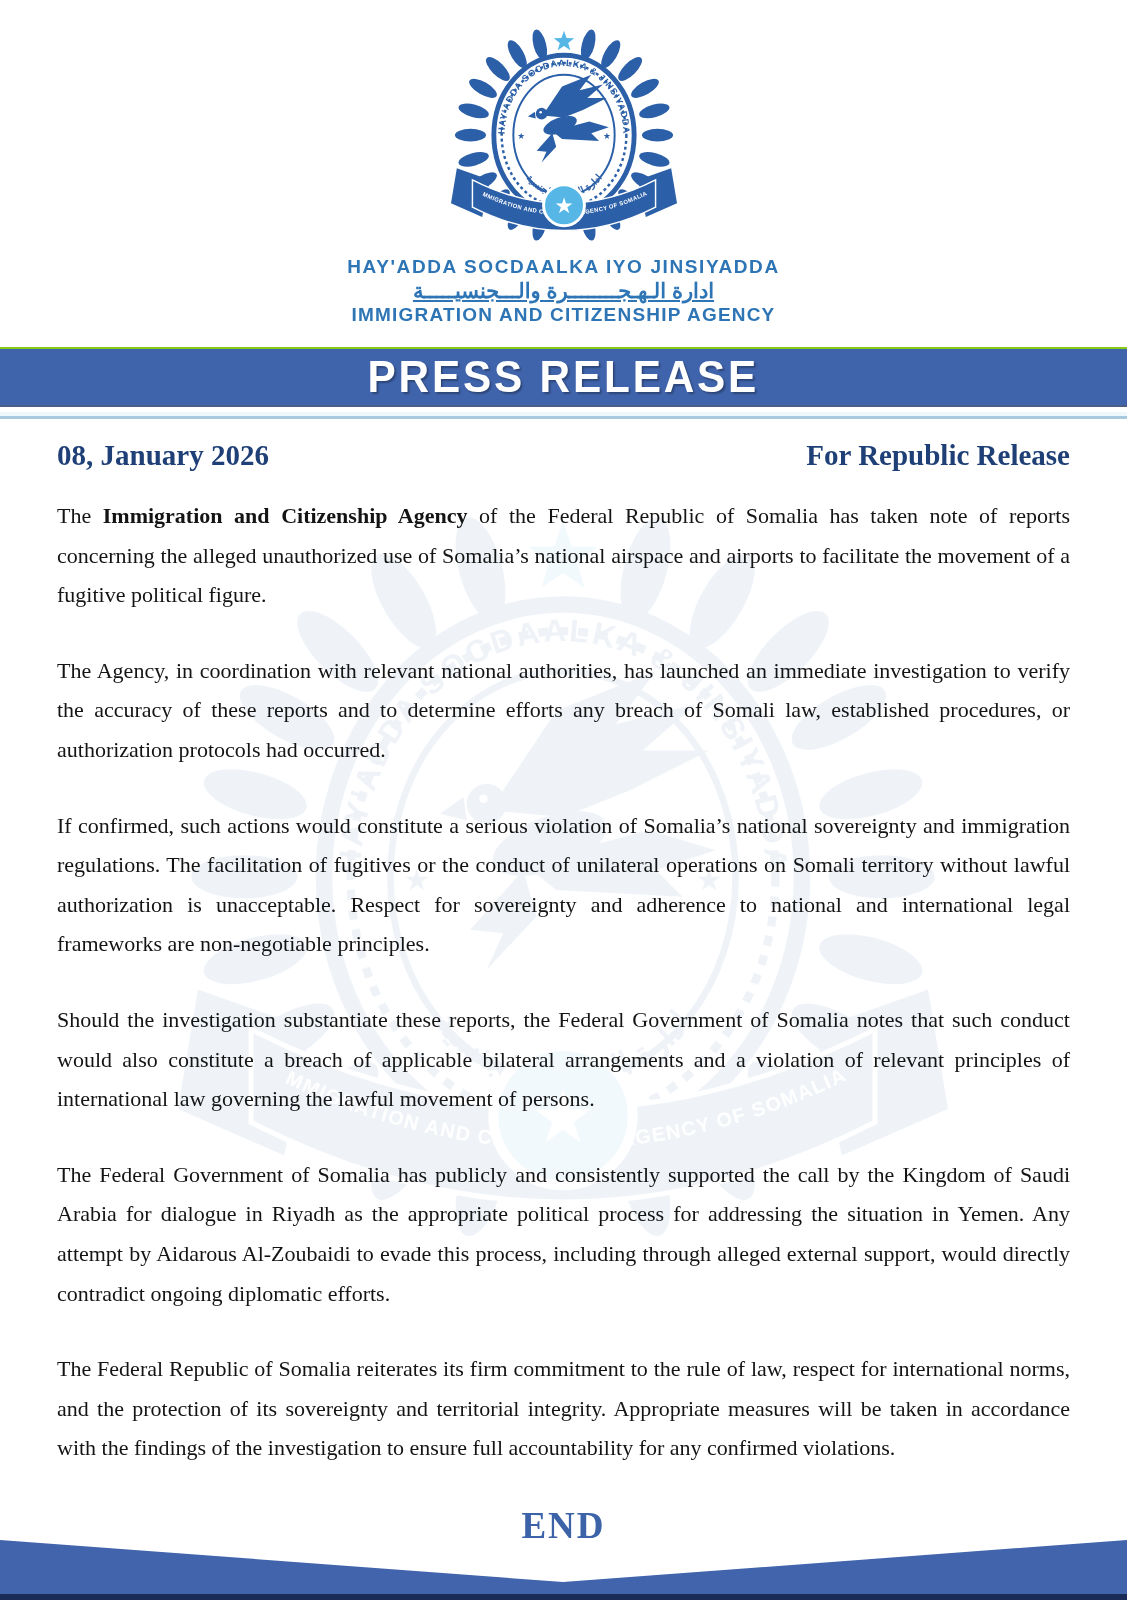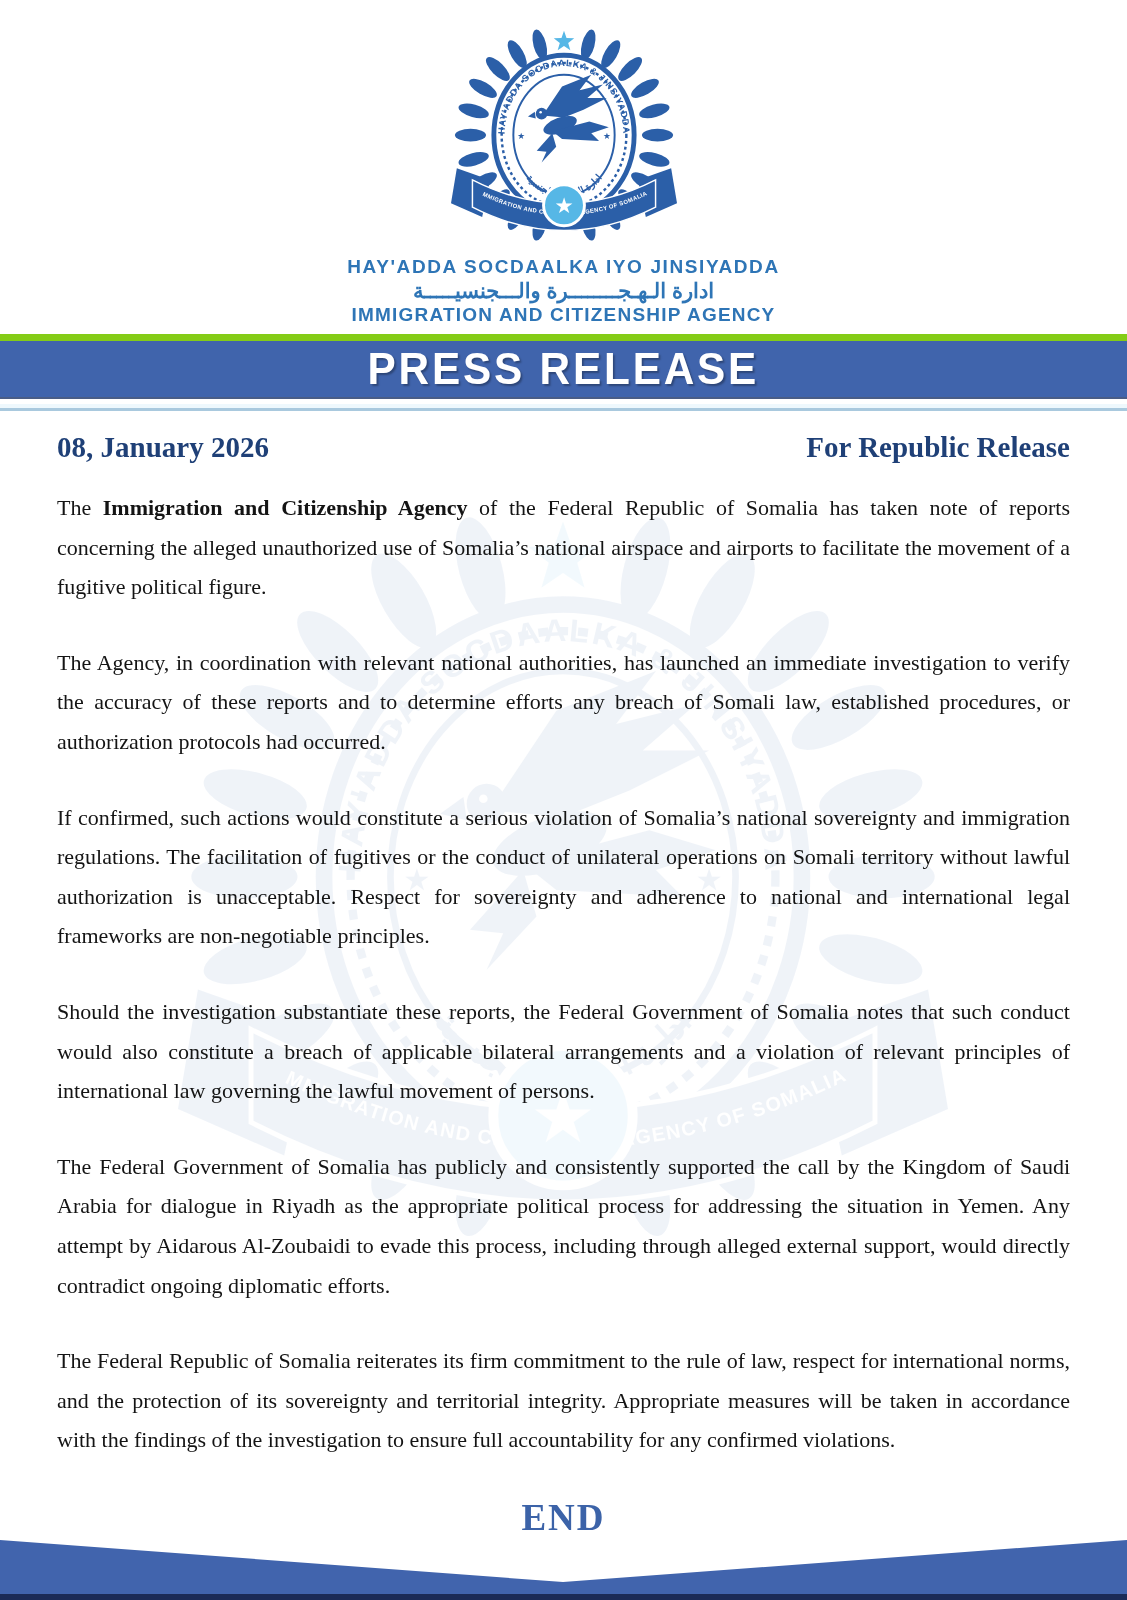--- a/index.html
+++ b/index.html
@@ -10,27 +10,27 @@
   
   .watermark{position:absolute;top:505px;left:163px;width:800px;height:770px;
              opacity:0.07;z-index:0;pointer-events:none;}
 
   
   .header{position:relative;z-index:2;text-align:center;padding-top:26px;}
   .emblem{width:236px;height:226px;display:inline-block;}
   .agency-somali{margin-top:0;color:#2e75b6;font-family:"Liberation Sans",sans-serif;
                  font-weight:bold;font-size:19px;letter-spacing:1.6px;}
   .agency-arabic{margin-top:1px;color:#2e75b6;font-family:"Liberation Sans",sans-serif;
-                 font-weight:bold;font-size:21px;}
+                 font-weight:bold;font-size:21px;text-decoration:underline;}
   .agency-english{margin-top:1px;color:#2e75b6;font-family:"Liberation Sans",sans-serif;
                  font-weight:bold;font-size:19px;letter-spacing:1.2px;}
 
   
-  .banner{position:relative;z-index:2;margin-top:8px;height:56px;background:#4064ac;
-          border-top:7px solid #84cc16;border-bottom:2px solid #4a5d86;
+  .banner{position:relative;z-index:2;margin-top:21px;height:56px;background:#4064ac;
+          border-top:2px solid #84cc16;border-bottom:2px solid #4a5d86;
           display:flex;align-items:center;justify-content:center;}
   .banner-title{color:#ffffff;font-family:"Liberation Sans",sans-serif;font-weight:bold;
           font-size:45px;letter-spacing:3px;transform:scaleX(.94);
           text-shadow:2px 2px 2px rgba(0,0,0,0.30);}
   .banner-rule{position:relative;z-index:2;margin-top:5px;height:3px;background:#a9c9de;
           border-top:4px solid #eef8fd;}
 
   
   .meta-row{position:relative;z-index:2;display:flex;justify-content:space-between;
           align-items:baseline;padding:0 57px;margin-top:20px;color:#1f4077;

